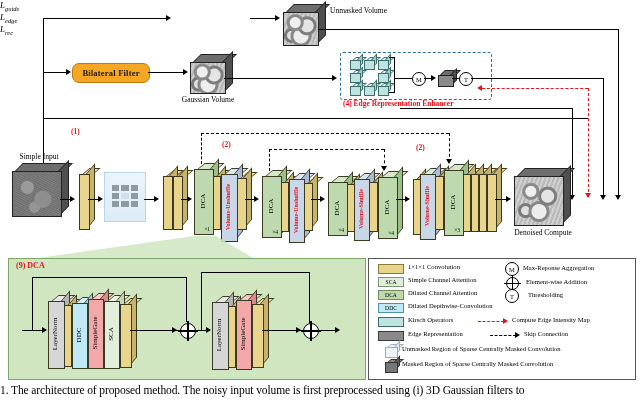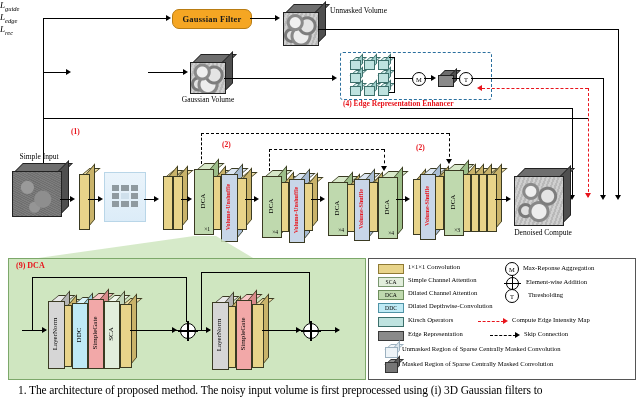--- a/index.html
+++ b/index.html
@@ -82,53 +82,53 @@
   .lrow{position:absolute;font-size:6.6px;white-space:nowrap;}
   .sw{position:absolute;width:24px;height:8px;border:1px solid #444;}
   .sw.lab{display:flex;align-items:center;justify-content:center;font-size:5.6px;}
 
   .arrowhead{position:absolute;width:0;height:0;}
   .ah-r{border-top:3px solid transparent;border-bottom:3px solid transparent;border-left:5px solid #000;}
   .ah-d{border-left:3px solid transparent;border-right:3px solid transparent;border-top:5px solid #000;}
   .ah-rr{border-top:3px solid transparent;border-bottom:3px solid transparent;border-left:5px solid #e8141c;}
 
   .caption{position:absolute;left:0;top:384px;width:516px;font-size:11.5px;
-           letter-spacing:-.1px;white-space:nowrap;margin-left:18px;}
+           letter-spacing:-.1px;white-space:nowrap;}
 </style>
 </head>
 <body>
 
 <div id="root">
 
   <div class="ln vl" style="left:43px;top:18px;height:152px;"></div>
 
   <div class="ln hl" style="left:43px;top:18px;width:125px;"></div>
   <div class="arrowhead ah-r" style="left:166px;top:15px;"></div>
-  <div class="filt" style="left:172px;top:9px;width:78px;height:18px;">
-    <span>Gaussian Filter</span>
-  </div>
   <div class="ln hl" style="left:250px;top:18px;width:27px;"></div>
   <div class="arrowhead ah-r" style="left:275px;top:15px;"></div>
 
   <div class="cube em" style="left:283px;top:4px;width:34px;height:40px;">
     <div class="top"></div>
     <div class="side"></div>
     <div class="face"></div>
   </div>
   <div class="cap" style="left:330px;top:6px;">Unmasked Volume</div>
 
   <div class="ln hl" style="left:318px;top:29px;width:300px;"></div>
   <div class="mathlab" style="left:522px;top:11px;">
     <span>L</span><sub>guide</sub>
   </div>
   <div class="ln vl" style="left:618px;top:29px;height:168px;"></div>
   <div class="arrowhead ah-d" style="left:615px;top:195px;"></div>
 
   <div class="ln hl" style="left:43px;top:72px;width:25px;"></div>
   <div class="arrowhead ah-r" style="left:66px;top:69px;"></div>
+  <div class="filt" style="left:72px;top:63px;width:76px;height:18px;">
+    <span>Bilateral Filter</span>
+  </div>
   <div class="ln hl" style="left:148px;top:72px;width:37px;"></div>
   <div class="arrowhead ah-r" style="left:183px;top:69px;"></div>
 
   <div class="cube em" style="left:190px;top:54px;width:34px;height:38px;">
     <div class="top"></div>
     <div class="side"></div>
     <div class="face"></div>
   </div>
   <div class="cap" style="left:172px;top:95px;width:72px;">Gaussian Volume</div>
 

